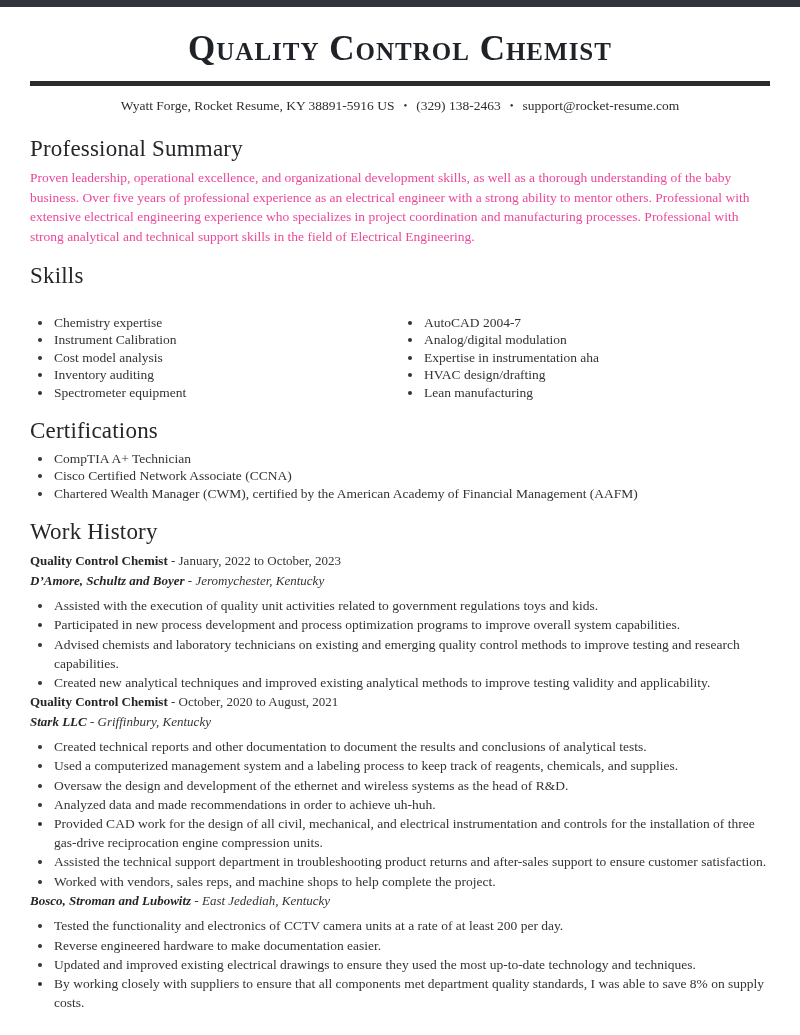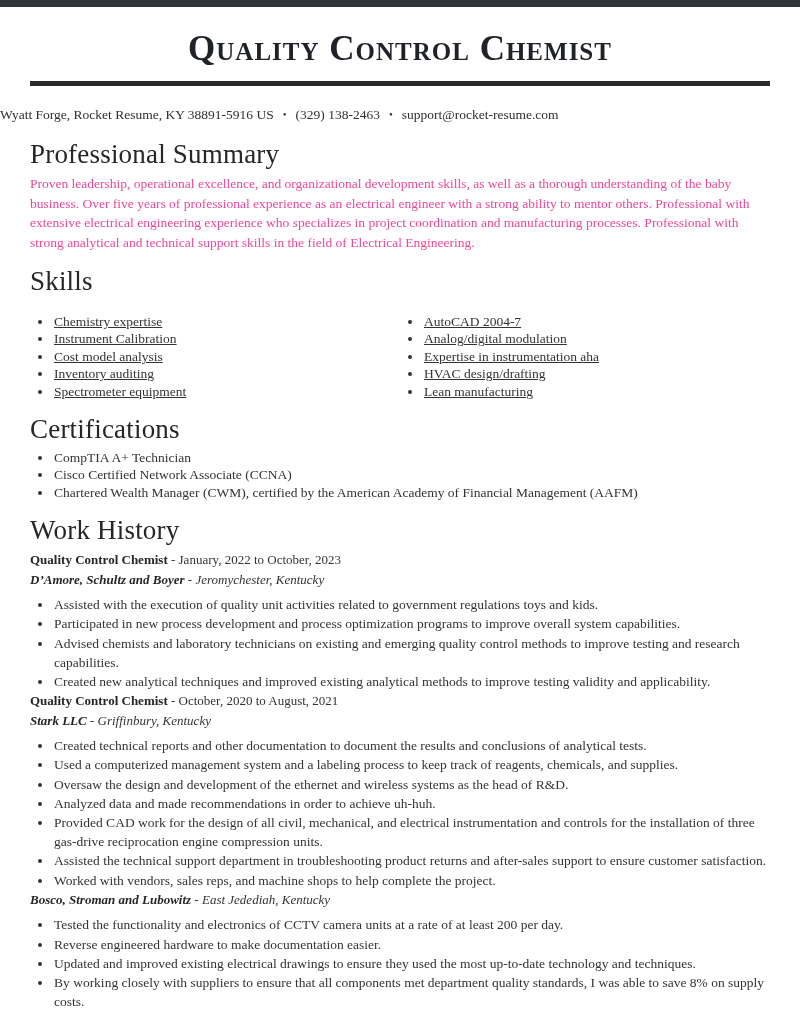--- a/index.html
+++ b/index.html
@@ -27,35 +27,36 @@
     letter-spacing: 1px;
     color: #1f2328;
   }
   .double-rule {
     margin: 11px 30px 0;
     height: 2px;
     border-top: 3px solid #2b2b2d;
     border-bottom: 2px solid #2b2b2d;
   }
   .contact-line {
-    margin-top: 18px;
+    margin-top: 6px;
+    text-align: center;
     font-size: 13.5px;
-    line-height: 20px;
+    line-height: 26px;
     color: #2e2e30;
   }
   .contact-sep {
     display: inline-block;
     margin: 0 9px;
     font-size: 11px;
     vertical-align: 1px;
     color: #2e2e30;
   }
   .content { padding: 0 30px; }
   h2.section-heading {
-    font-size: 27px;
+    font-size: 23px;
     line-height: 27px;
     font-weight: 400;
     margin: 16px 0 6px;
     color: #26262a;
     letter-spacing: 0.2px;
   }
   .summary-text {
     margin: 0;
     font-size: 13.5px;
     line-height: 19.5px;
@@ -64,21 +65,21 @@
   ul.bullet-list {
     margin: 5px 0 0;
     padding-left: 23px;
     list-style: disc;
   }
   ul.tight li { line-height: 17.4px; }
   ul.loose li { line-height: 19.2px; }
   ul.bullet-list li { padding-left: 1px; color: #333333; }
   .skills-columns { display: flex; }
   .skills-col { width: 50%; }
-  .skills-col ul { margin-top: 12px; text-decoration: underline; }
+  .skills-col ul { margin-top: 19px; }
   .job { }
   .job.first { margin-top: 4px; }
   .job-title-line, .job-company-line {
     margin: 0;
     font-size: 13px;
     line-height: 19.5px;
     font-family: Liberation Serif, serif;
   }
   .job-title { font-weight: 700; color: #26262a; }
   .job-dates { color: #333333; }

